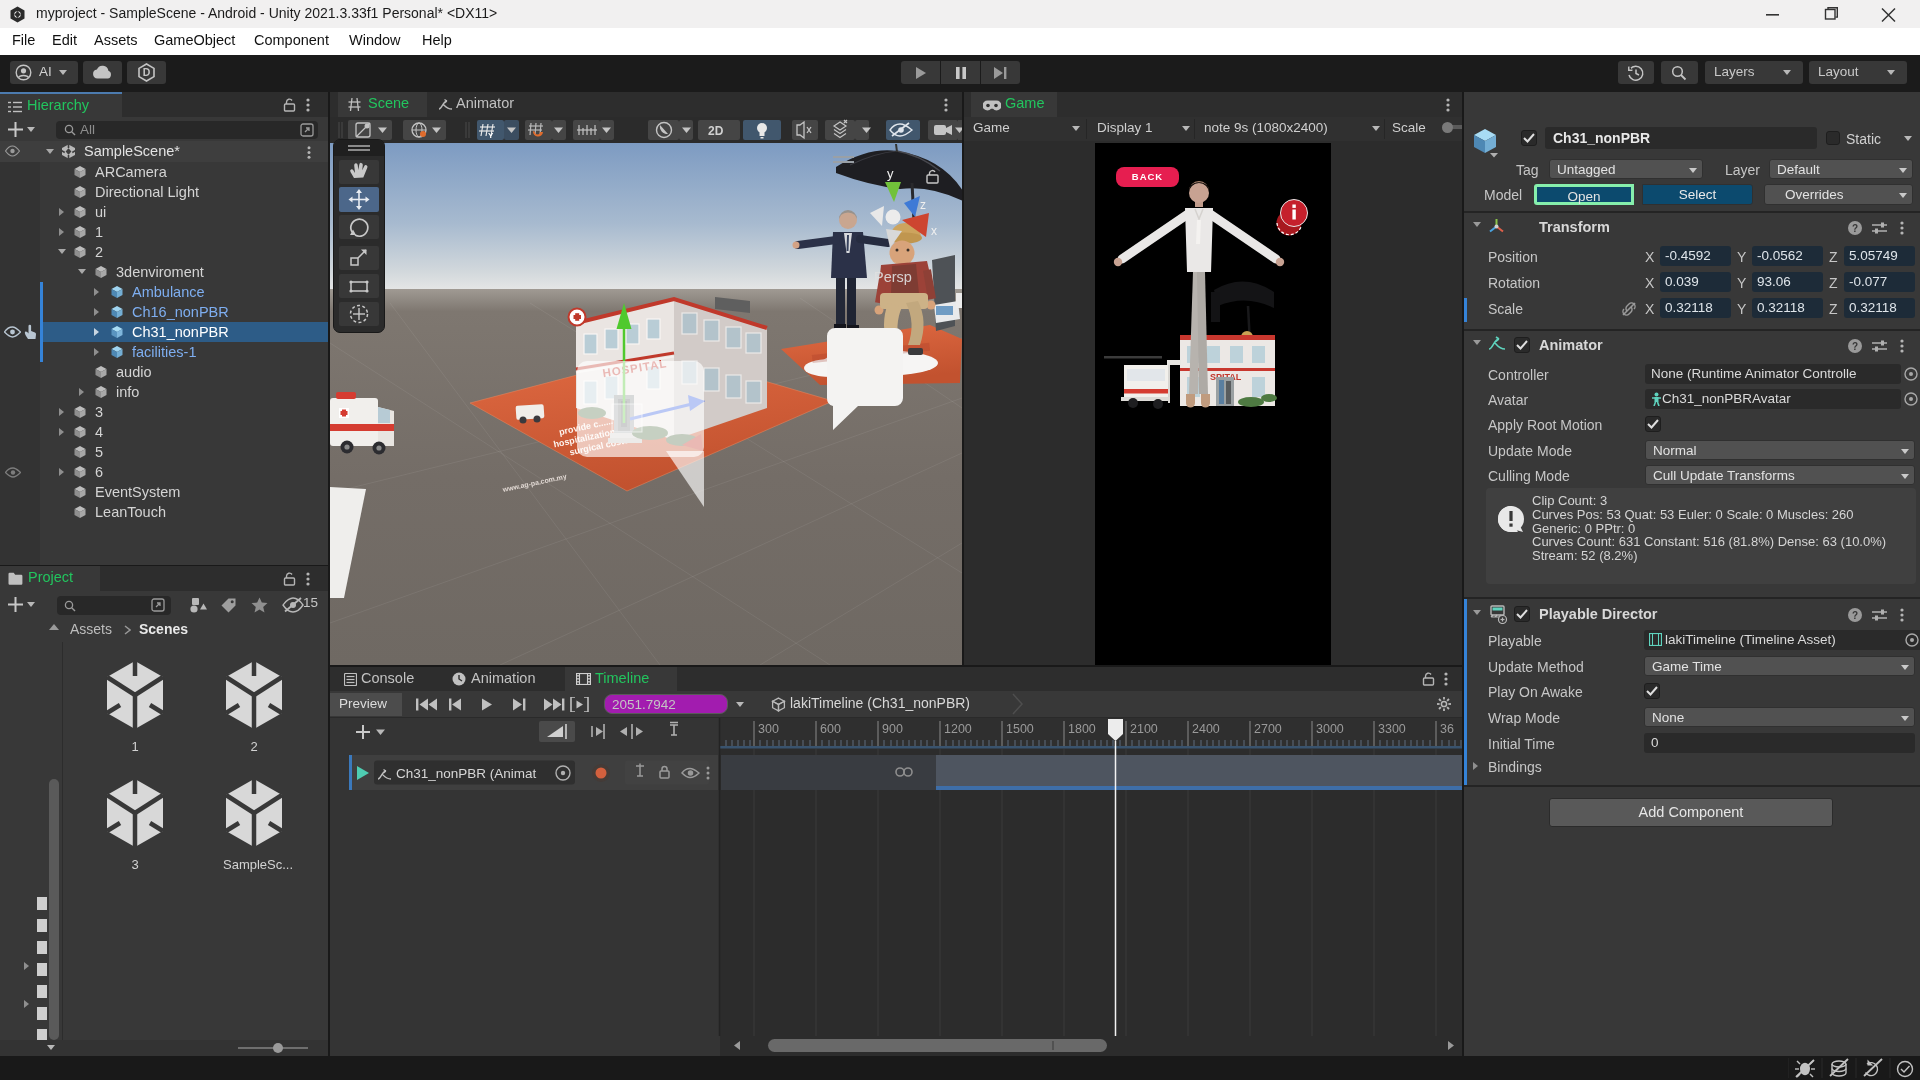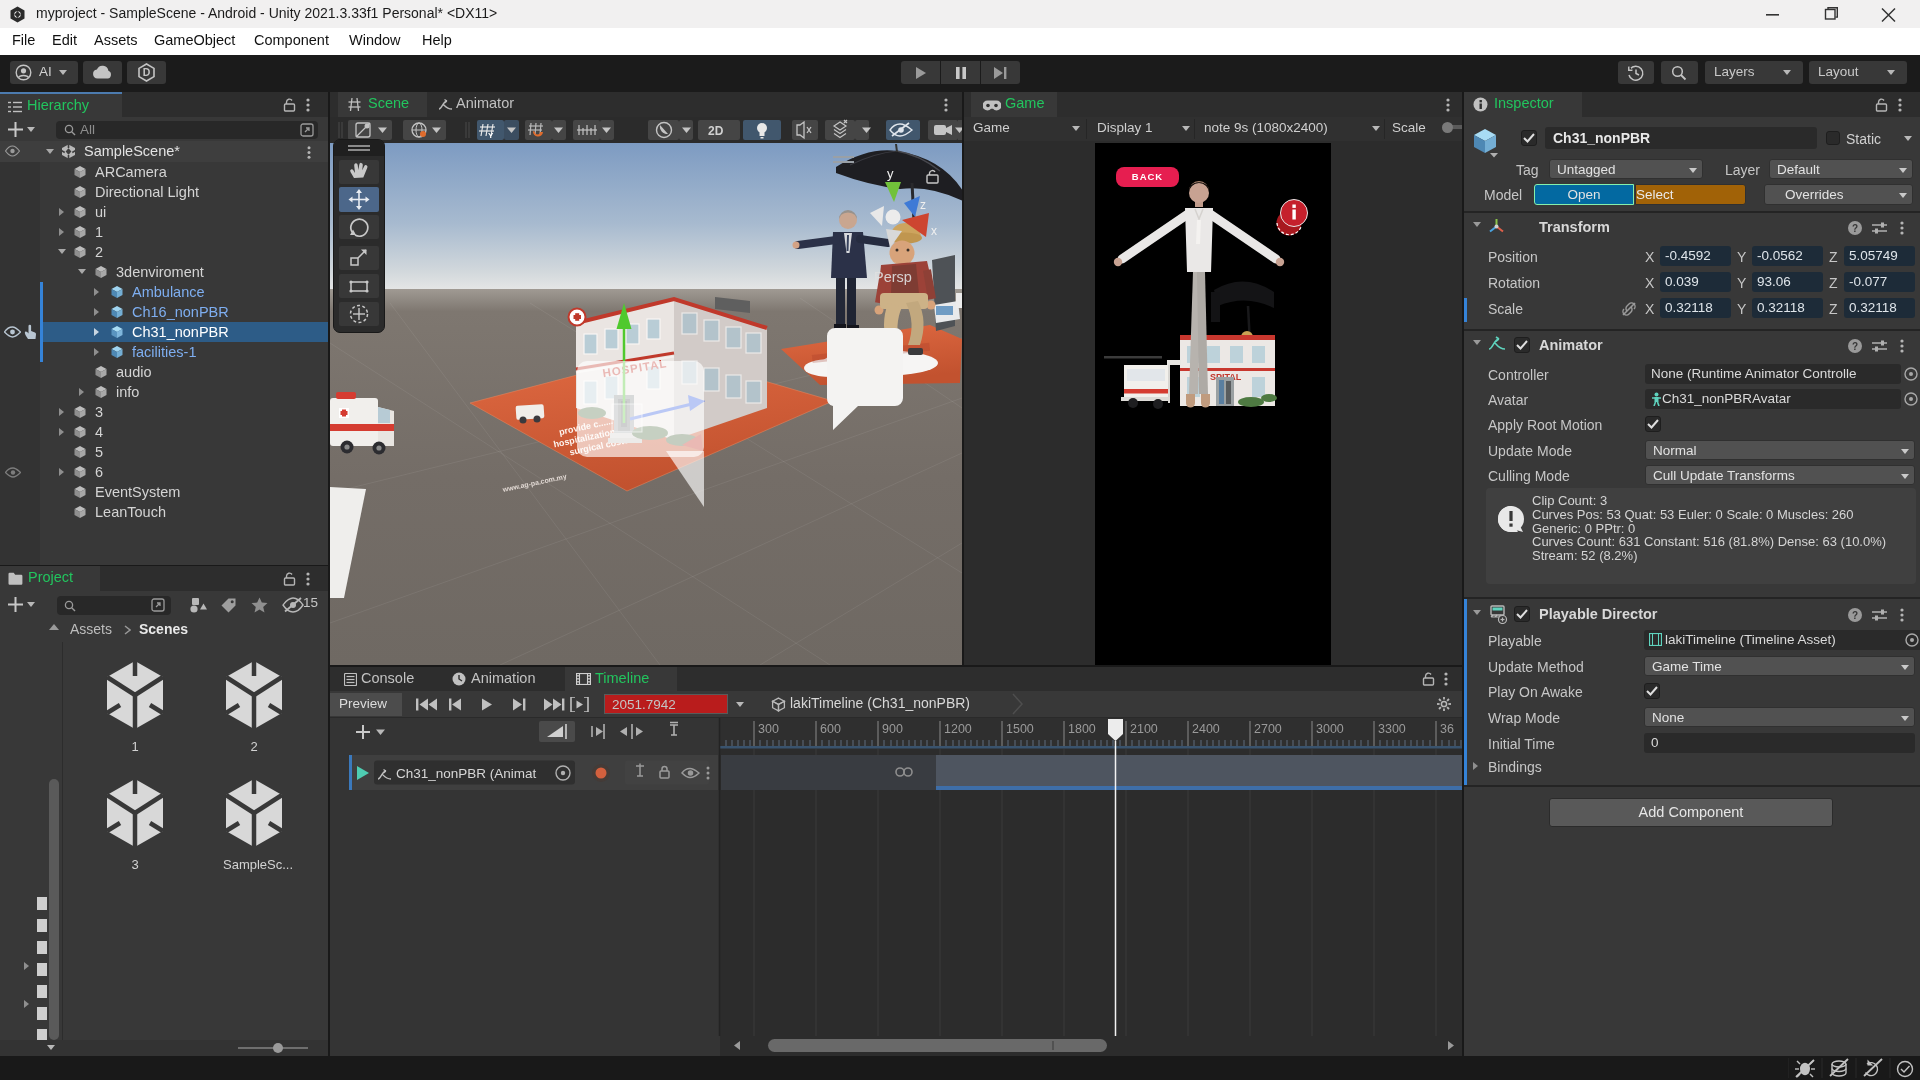--- a/index.html
+++ b/index.html
@@ -997,21 +997,21 @@
         <polygon points="66,1.5 66,13.5 76,7.5"></polygon>
         <polygon points="97,1.5 97,13.5 106,7.5"></polygon>
           <rect x="107" y="1.5" width="2.4" height="12"></rect>
         <polygon points="128,1.5 128,13.5 136.5,7.5"></polygon>
           <polygon points="137,1.5 137,13.5 145.5,7.5"></polygon>
           <rect x="146" y="1.5" width="2.4" height="12"></rect>
         <path d="M159 0 h-4 v15 h4 M168 0 h4 v15 h-4" stroke="#c0c0c0" stroke-width="1.6" fill="none"></path>
           <polygon points="160.5,3.5 160.5,11.5 167,7.5"></polygon>
       </g>
     </svg>
-    <div class="abs" style="left:274px;top:3px;width:124px;height:20px;background:#b91c1c;border:1px solid #5a5a5a;border-radius:0;">
+    <div class="abs" style="left:274px;top:3px;width:124px;height:20px;background:#a21caf;border:1px solid #5a5a5a;border-radius:8px;">
         <span class="abs" style="left:7px;top:2px;font-size:13.5px;color:#c4c4c4;">2051.7942</span>
       </div>
     <span class="tri-d abs" style="left:406px;top:11px;"></span>
     <svg class="abs" style="left:441px;top:6px" width="15" height="15" viewBox="0 0 14 14">
         <polygon points="7,1 12.5,4 7,7 1.5,4" fill="none" stroke="#b8b8b8" stroke-width="1.2"></polygon>
         <polygon points="1.5,4 7,7 7,13 1.5,10" fill="none" stroke="#b8b8b8" stroke-width="1.2"></polygon>
         <polygon points="12.5,4 12.5,10 7,13 7,7" fill="none" stroke="#b8b8b8" stroke-width="1.2"></polygon>
       </svg>
     <span class="abs" style="left:460px;top:4px;font-size:14px;color:#d8d8d8;">lakiTimeline (Ch31_nonPBR)</span>
     <svg class="abs" style="left:682px;top:2px" width="12" height="22" viewBox="0 0 12 22">
@@ -1243,39 +1243,20 @@
     <rect x="0" y="318" width="390" height="20" fill="#343434"></rect>
     <rect x="390" y="318" width="742" height="20" fill="#2c2c2c"></rect>
     <polygon points="404,327.5 410,323 410,332" fill="#9a9a9a"></polygon>
     <polygon points="1118,323 1118,332 1124,327.5" fill="#9a9a9a"></polygon>
     <rect x="438" y="321" width="339" height="13" rx="6.5" fill="#696969"></rect>
     <line x1="723" y1="323" x2="723" y2="332" stroke="#4a4a4a" stroke-width="1.5"></line>
   </svg>
 </div>
 
 <div id="insp" class="abs">
-  <div class="tabbar">
-    <div class="tab" style="left:0;width:118px;">
-      <svg class="abs" style="left:9px;top:5px" width="15" height="15" viewBox="0 0 15 15">
-          <circle cx="7.5" cy="7.5" r="7" fill="#c0c0c0"></circle>
-          <rect x="6.5" y="3" width="2.4" height="2.4" fill="#2d2d2d"></rect>
-          <rect x="6.5" y="6.5" width="2.4" height="5.5" fill="#2d2d2d"></rect>
-        </svg>
-      <span class="tabtxt abs" style="left:30px;top:3px;">Inspector</span>
-    </div>
-    <svg class="abs" style="left:411px;top:6px" width="13" height="14" viewBox="0 0 13 14">
-        <rect x="1.5" y="6" width="10" height="7" rx="1" fill="none" stroke="#b5b5b5" stroke-width="1.4"></rect>
-        <path d="M3.5 6 V4 a3 3 0 0 1 5.5 -1.5" fill="none" stroke="#b5b5b5" stroke-width="1.4"></path>
-      </svg>
-    <svg class="abs" style="left:434px;top:6px" width="4" height="14" viewBox="0 0 4 14">
-        <circle cx="2" cy="2" r="1.6" fill="#b5b5b5"></circle>
-        <circle cx="2" cy="7" r="1.6" fill="#b5b5b5"></circle>
-        <circle cx="2" cy="12" r="1.6" fill="#b5b5b5"></circle>
-      </svg>
-  </div>
   <svg class="abs" style="left:9px;top:36px" width="26" height="30" viewBox="0 0 26 30">
       <polygon points="12,1 23,7 12,13 1,7" fill="#a8dcf4"></polygon>
       <polygon points="1,7 12,13 12,25 1,19" fill="#4e88b4"></polygon>
       <polygon points="23,7 23,19 12,25 12,13" fill="#74aed4"></polygon>
       <polygon points="17,25 25,25 21,29.5" fill="#b0b0b0"></polygon>
     </svg>
   <div class="chk" style="left:57px;top:38px;"></div>
   <svg class="abs" style="left:59px;top:41px" width="12" height="10" viewBox="0 0 12 10">
       <path d="M1 5 l3.5 3.5 L11 1" fill="none" stroke="#dfdfdf" stroke-width="2"></path>
     </svg>
@@ -1289,22 +1270,22 @@
   <div class="dd" style="left:85px;top:67px;width:154px;height:20px;">
       <span class="abs" style="left:7px;top:2px;">Untagged</span>
       <span class="tri-d"></span>
     </div>
   <span class="lbl" style="left:261px;top:70px;">Layer</span>
   <div class="dd" style="left:305px;top:67px;width:144px;height:20px;">
       <span class="abs" style="left:7px;top:2px;">Default</span>
       <span class="tri-d"></span>
     </div>
   <span class="lbl" style="left:20px;top:95px;">Model</span>
-  <div class="abs" style="left:70px;top:92px;width:100px;height:21px;background:#0369a1;border-radius:3px 0 0 3px;border:1px solid #86efac;text-align:center;color:#e2e2e2;font-size:13.5px;line-height:19px;">Open</div>
-  <div class="abs" style="left:171px;top:92px;width:111px;height:21px;background:#a16207;border-radius:0 3px 3px 0;border:1px solid #303030;text-align:left;color:#eaeaea;font-size:13.5px;line-height:19px;">Select</div>
+  <div class="abs" style="left:70px;top:92px;width:100px;height:21px;background:#0c4a6e;border-radius:3px 0 0 3px;border:3px solid #86efac;text-align:center;color:#e2e2e2;font-size:13.5px;line-height:19px;">Open</div>
+  <div class="abs" style="left:178px;top:92px;width:111px;height:21px;background:#0c4a6e;border-radius:0 3px 3px 0;border:1px solid #303030;text-align:center;color:#eaeaea;font-size:13.5px;line-height:19px;">Select</div>
   <div class="dd" style="left:300px;top:92px;width:149px;height:21px;">
       <span class="abs" style="left:20px;top:2px;">Overrides</span>
       <span class="tri-d" style="top:8px;"></span>
     </div>
   <div class="abs" style="left:0;top:119px;width:456px;height:2px;background:#242424;"></div>
 
   <span class="tri-d abs" style="left:9px;top:130px;border-top-color:#9a9a9a;"></span>
   <svg class="abs" style="left:24px;top:126px" width="17" height="17" viewBox="0 0 17 17">
       <line x1="8.5" y1="8.5" x2="8.5" y2="1" stroke="#8bc34a" stroke-width="2"></line>
       <line x1="8.5" y1="8.5" x2="2" y2="13.5" stroke="#4aa3e0" stroke-width="2"></line>

